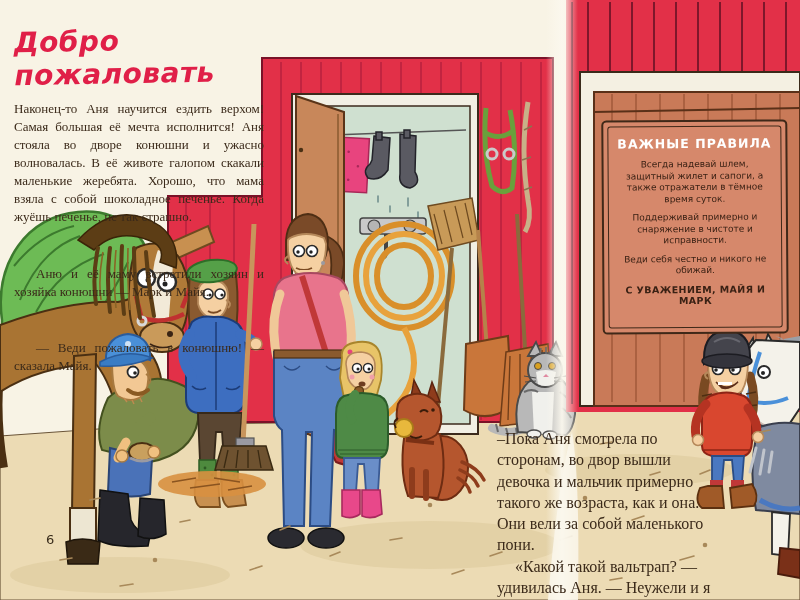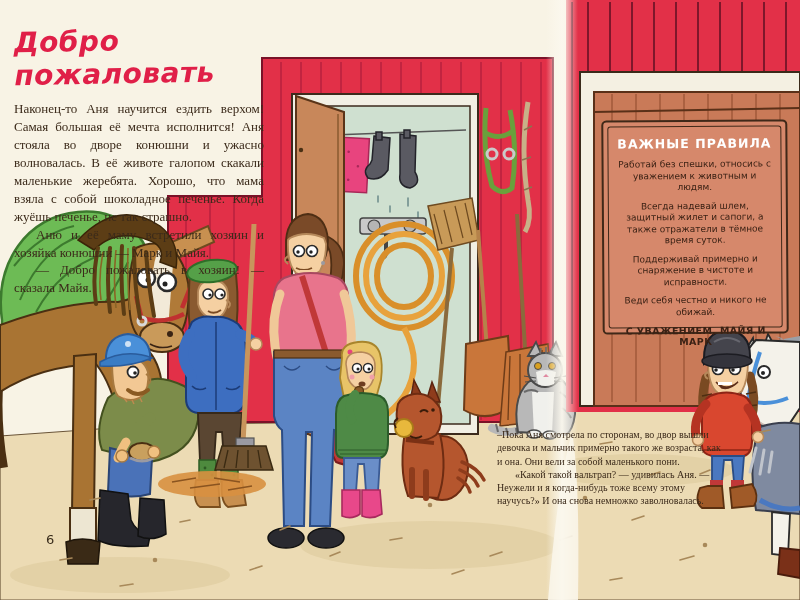--- a/index.html
+++ b/index.html
@@ -5,39 +5,39 @@
   html,body{margin:0;padding:0;background:#e9e2cf;}
   .book{position:relative;width:800px;height:600px;background:#86efac;overflow:hidden;
         font-family:"Liberation Serif", serif;}
   .book svg{position:absolute;left:0;top:0;width:800px;height:600px;}
 
   .left-text{position:absolute;left:14px;top:24px;width:250px;z-index:5;}
   .page-title{font-family:"DejaVu Sans",sans-serif;font-style:italic;font-weight:bold;
               font-size:28px;color:#e01f48;letter-spacing:.5px;margin:0 0 10px 0;
               transform:rotate(-1deg);}
   .left-text p{margin:0;font-size:13px;line-height:1.38;color:#3b2a1a;text-align:justify;}
-  .left-text p.indent{text-indent:22px;}
+  .left-text p.indent{text-indent:22px;margin-top:39px;}
 
   .page-number{position:absolute;left:46px;top:532px;font-family:"DejaVu Sans",sans-serif;
                font-size:13px;color:#3a2d1c;z-index:5;}
 
   .sign{position:absolute;left:602px;top:120px;width:186px;height:214px;z-index:4;
         box-sizing:border-box;background:#d6886b;border:2px solid #3f2818;border-radius:5px;
         padding:4px;transform:rotate(-.4deg);}
   .sign-inner{box-sizing:border-box;width:100%;height:100%;border:1.5px solid #3f2818;
               border-radius:3px;padding:9px 7px 6px;text-align:center;}
   .sign-title{font-family:"DejaVu Sans",sans-serif;font-weight:bold;color:#ffffff;
               font-size:12.5px;letter-spacing:1px;margin:0 0 8px 0;}
   .sign-rule{font-family:"DejaVu Sans",sans-serif;font-size:9px;line-height:1.28;
              color:#3a2114;margin:0 0 7px 0;}
   .sign-sig{font-family:"DejaVu Sans",sans-serif;font-size:9.5px;font-weight:bold;
             color:#3a2114;letter-spacing:.4px;margin-top:4px;}
 
   .right-text{position:absolute;left:497px;top:428px;width:226px;z-index:5;}
-  .right-text p{margin:0;font-size:10px;line-height:1.33;color:#3b2a1a;}
+  .right-text p{margin:0;font-size:16px;line-height:1.33;color:#3b2a1a;}
   .right-text p.indent{text-indent:18px;}
 </style>
 </head>
 <body>
 
 <div class="book">
 
 <svg viewBox="0 0 800 600">
   <defs>
     <linearGradient id="gut" x1="0" y1="0" x2="1" y2="0">
@@ -434,29 +434,28 @@
   </g>
 
   <rect x="546" y="0" width="32" height="600" fill="url(#gut)"></rect>
   <path d="M548,600 Q558,480 572,432 Q580,478 578,600 Z" fill="#faf7ec" opacity="0.85"></path>
 </svg>
 
 <div class="left-text">
   <h1 class="page-title">Добро пожаловать</h1>
   <p>Наконец-то Аня научится ездить верхом! Самая большая её мечта исполнится! Аня стояла во дворе конюшни и ужасно волновалась. В её животе галопом скакали маленькие жеребята. Хорошо, что мама взяла с собой шоколадное печенье. Когда жуёшь печенье, не так страшно.</p>
   <p class="indent">Аню и её маму встретили хозяин и хозяйка конюшни — Марк и Майя.</p>
-  <p class="indent">— Добро пожаловать в хозяин! — сказала Майя.</p>
+  <p class="indent">— Веди пожаловать в конюшню! — сказала Майя.</p>
 </div>
 
 <div class="page-number">6</div>
 
 <div class="sign">
   <div class="sign-inner">
     <p class="sign-title">ВАЖНЫЕ ПРАВИЛА</p>
-    <p class="sign-rule">Работай без спешки, относись с уважением к животным и людям.</p>
     <p class="sign-rule">Всегда надевай шлем, защитный жилет и сапоги, а также отражатели в тёмное время суток.</p>
     <p class="sign-rule">Поддерживай примерно и снаряжение в чистоте и исправности.</p>
     <p class="sign-rule">Веди себя честно и никого не обижай.</p>
     <p class="sign-sig">С УВАЖЕНИЕМ, МАЙЯ И МАРК</p>
   </div>
 </div>
 
 <div class="right-text">
   <p>–Пока Аня смотрела по сторонам, во двор вышли девочка и мальчик примерно такого же возраста, как и она. Они вели за собой маленького пони.</p>
   <p class="indent">«Какой такой вальтрап? — удивилась Аня. — Неужели и я когда-нибудь тоже всему этому научусь?» И она снова немножко заволновалась.</p>

